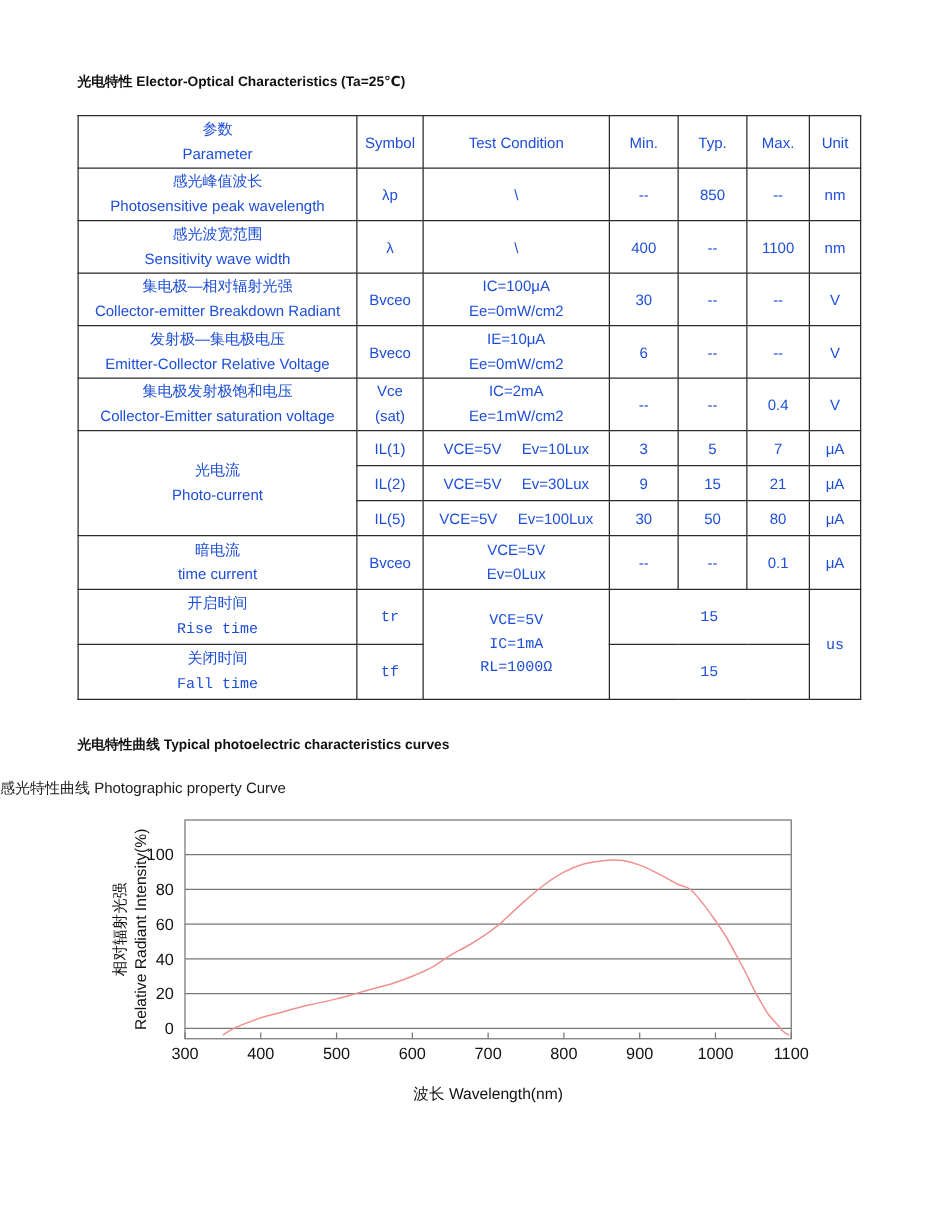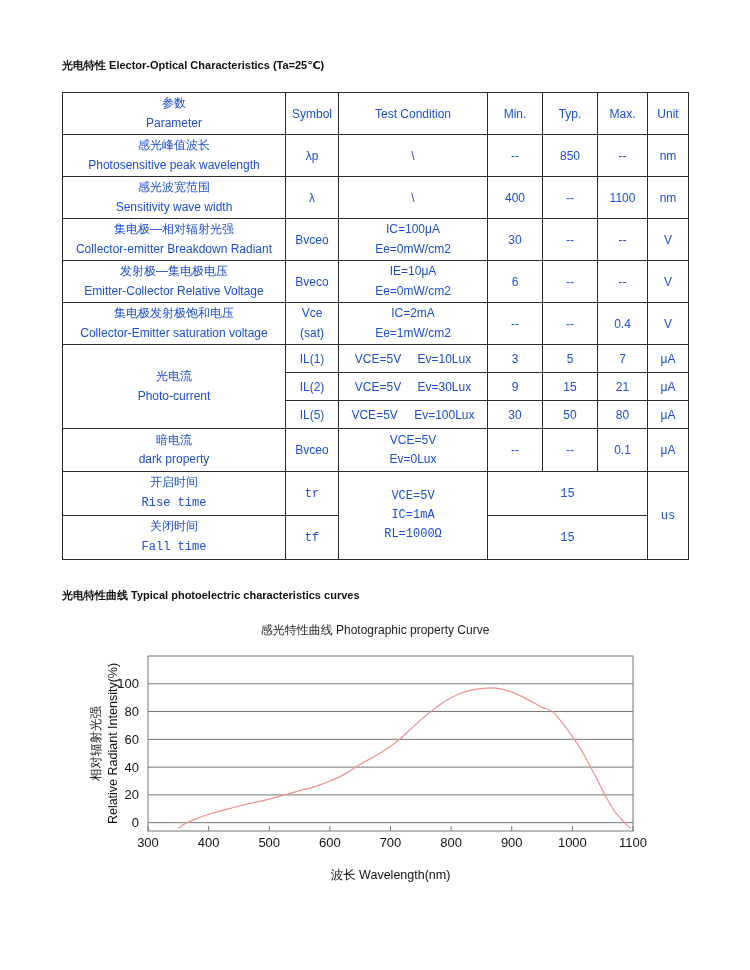--- a/index.html
+++ b/index.html
@@ -36,21 +36,21 @@
   tr.r-il{height:28px;}
   tr.r-dark{height:43px;}
   tr.r-sw{height:44px;font-family:Liberation Mono, monospace;}
   .two-line div{line-height:1.6;}
   .cond-stack div{line-height:1.6;}
   .cond-inline span{display:inline-block;}
   .cond-inline span + span{margin-left:13px;}
 
   #chart-title{
     position:absolute;top:622px;left:0;width:750px;
-    text-align:center;font-size:12px;color:#1c1c1c;
+    text-align:left;font-size:12px;color:#1c1c1c;
   }
   #chart-wrap{position:absolute;left:62px;top:646px;width:626px;height:250px;}
   #chart-svg text{font-family:"Liberation Sans","DejaVu Sans",sans-serif;}
 </style>
 </head>
 <body>
 
 <div class="page">
 
   <div id="title1" class="sec-title">光电特性 Elector-Optical Characteristics (Ta=25℃)</div>
@@ -190,21 +190,21 @@
         </td>
         <td>30</td>
         <td>50</td>
         <td>80</td>
         <td>μA</td>
       </tr>
 
       <tr class="r-dark">
         <td class="two-line">
           <div>暗电流</div>
-          <div>dark property</div>
+          <div>time current</div>
         </td>
         <td>Bvceo</td>
         <td class="cond-stack">
           <div>VCE=5V</div>
           <div>Ev=0Lux</div>
         </td>
         <td>--</td>
         <td>--</td>
         <td>0.1</td>
         <td>μA</td>

